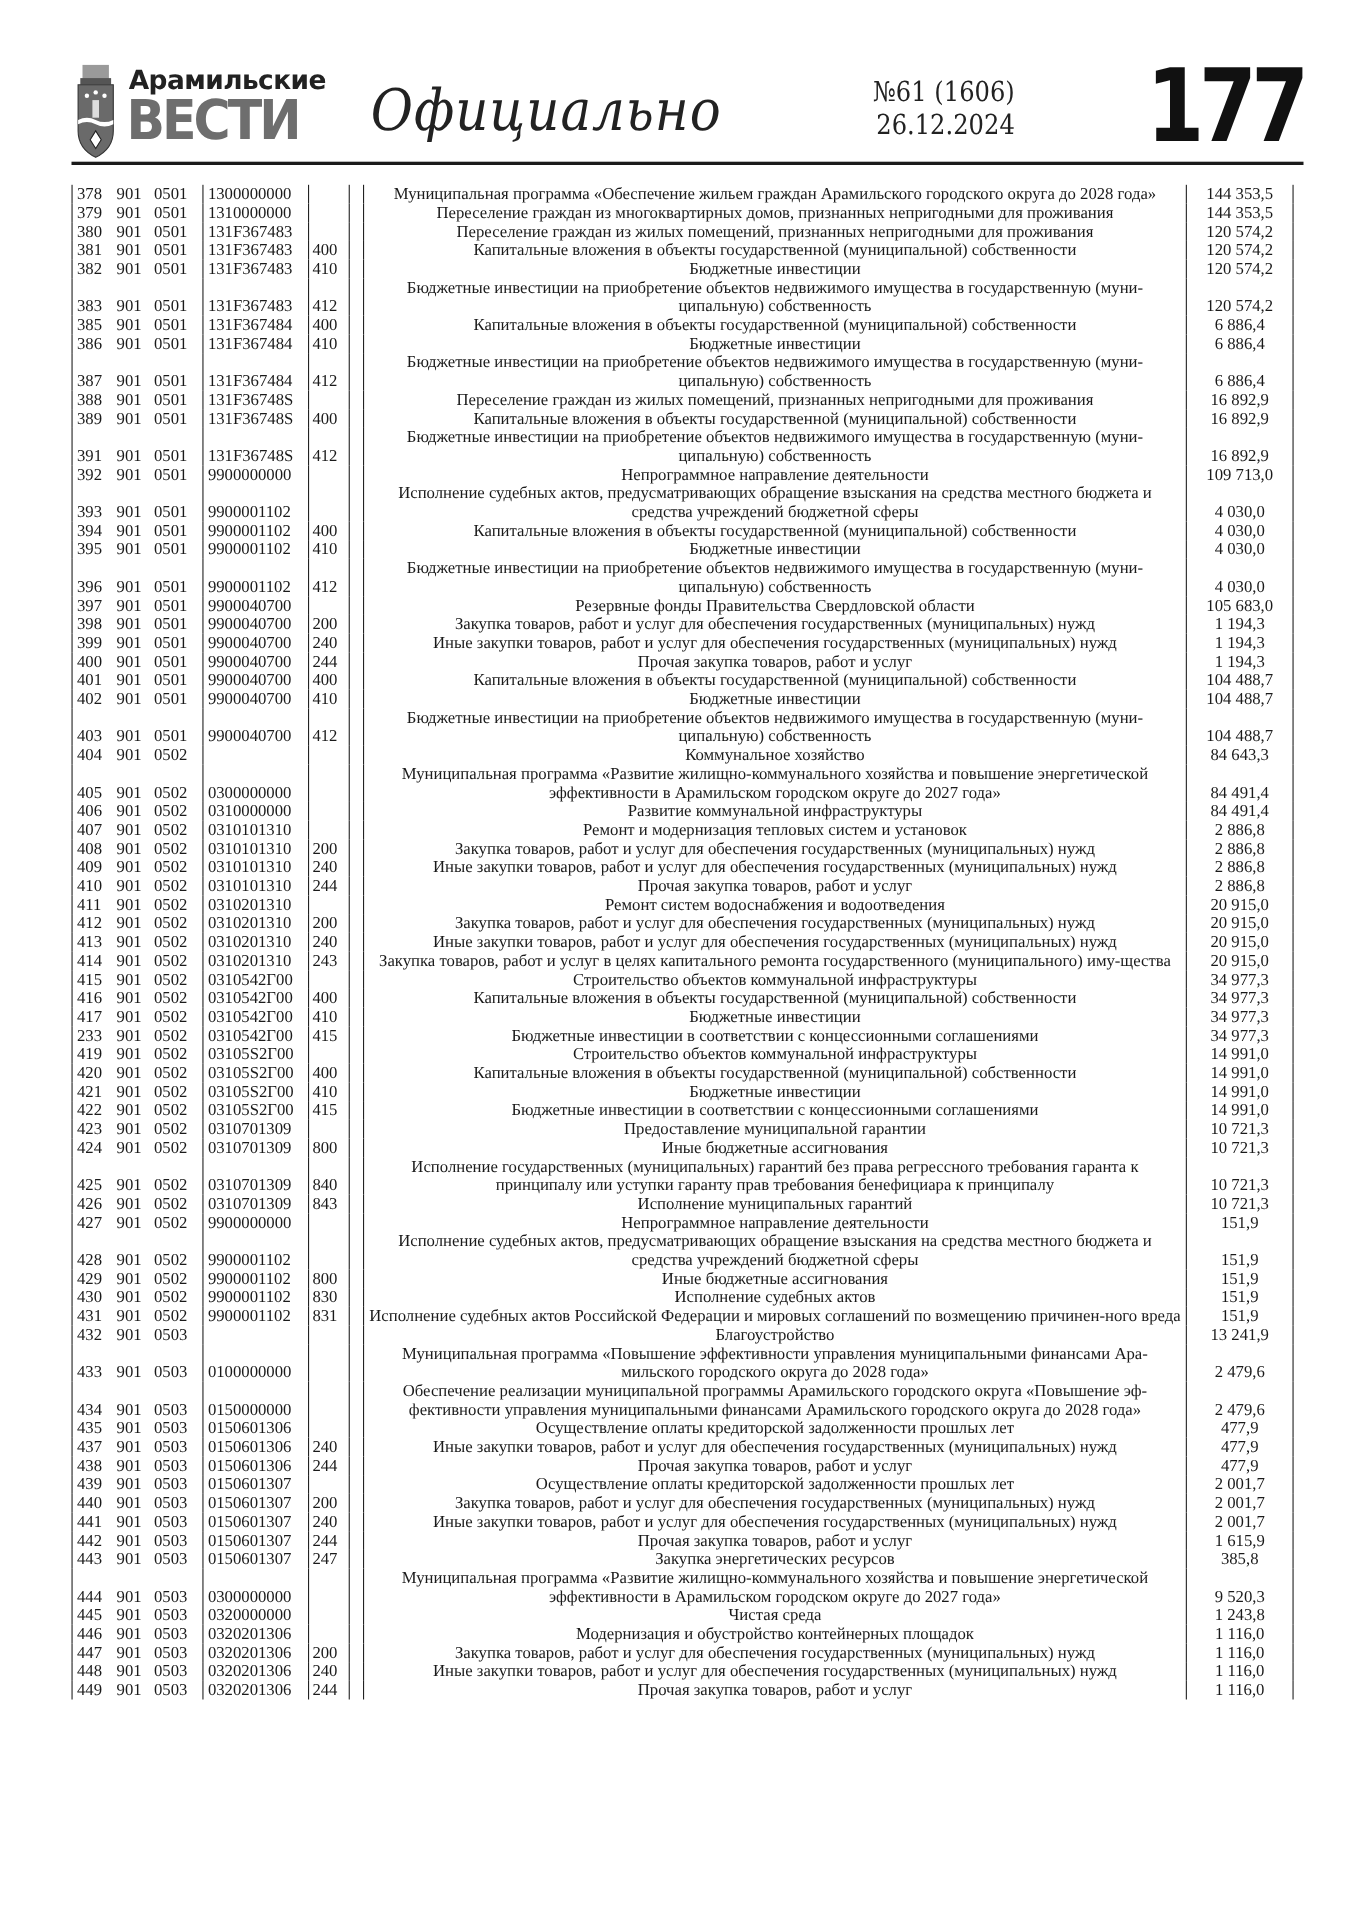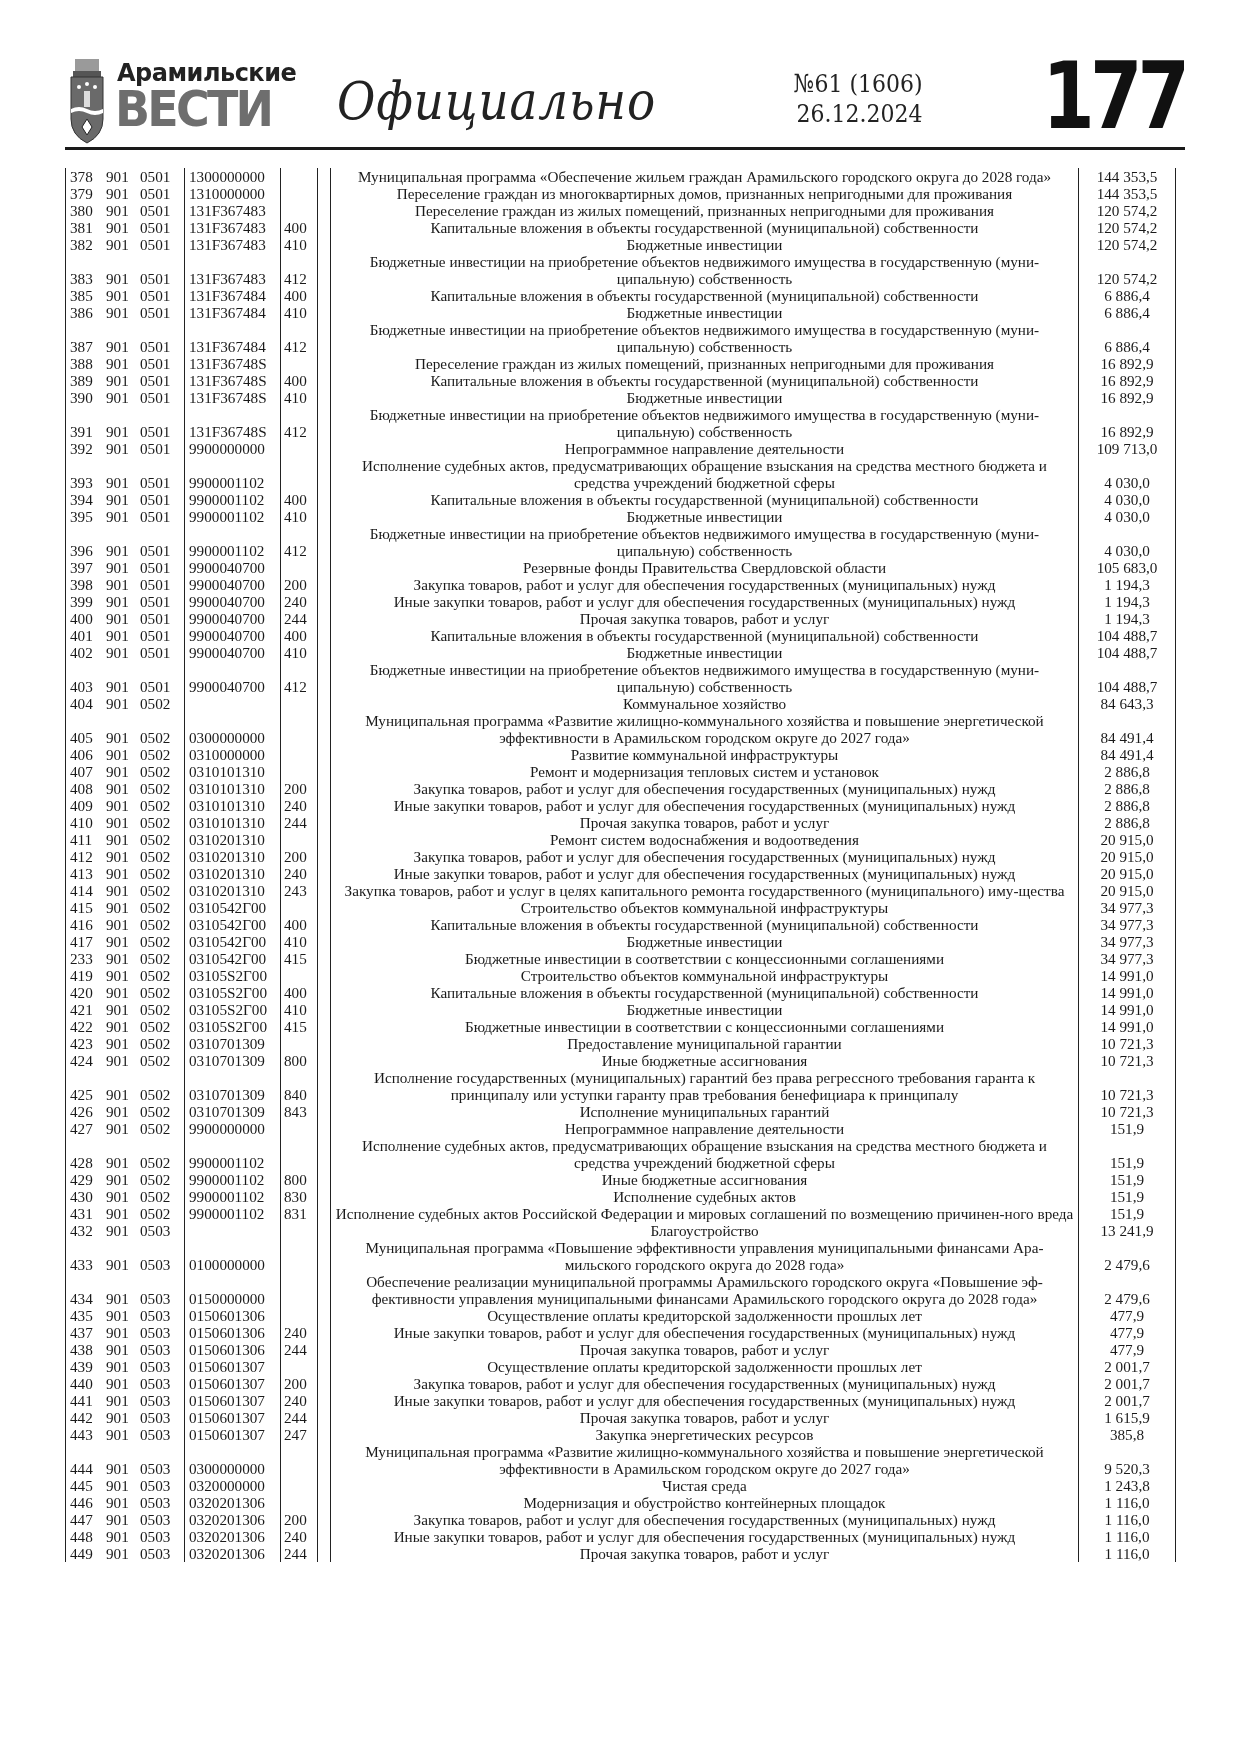--- a/index.html
+++ b/index.html
@@ -159,30 +159,20 @@
         <td class="c-num">389</td>
         <td class="c-gr">901</td>
         <td class="c-sec">0501</td>
         <td class="c-tgt">131F36748S</td>
         <td class="c-type">400</td>
         <td class="c-gap"></td>
         <td class="c-name">Капитальные вложения в объекты государственной (муниципальной) собственности</td>
         <td class="c-sum">16 892,9</td>
       </tr>
       <tr>
-        <td class="c-num">390</td>
-        <td class="c-gr">901</td>
-        <td class="c-sec">0501</td>
-        <td class="c-tgt">131F36748S</td>
-        <td class="c-type">410</td>
-        <td class="c-gap"></td>
-        <td class="c-name">Бюджетные инвестиции</td>
-        <td class="c-sum">16 892,9</td>
-      </tr>
-      <tr>
         <td class="c-num">391</td>
         <td class="c-gr">901</td>
         <td class="c-sec">0501</td>
         <td class="c-tgt">131F36748S</td>
         <td class="c-type">412</td>
         <td class="c-gap"></td>
         <td class="c-name">Бюджетные инвестиции на приобретение объектов недвижимого имущества в государственную (муни-ципальную) собственность</td>
         <td class="c-sum">16 892,9</td>
       </tr>
       <tr>

